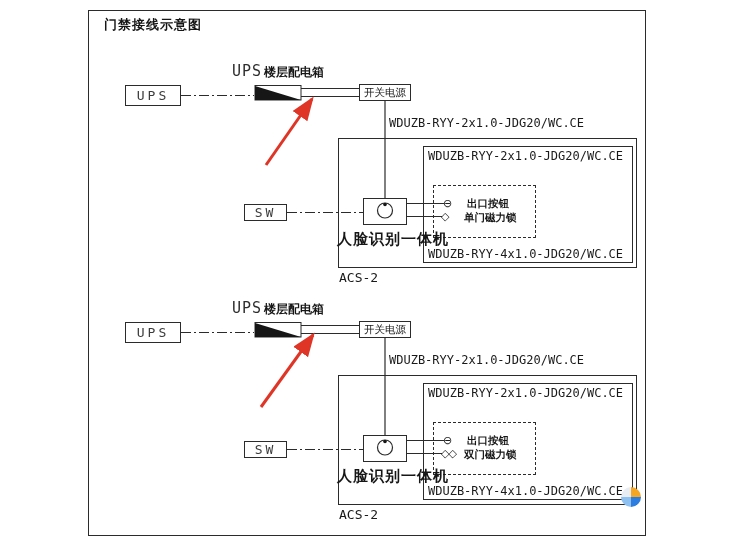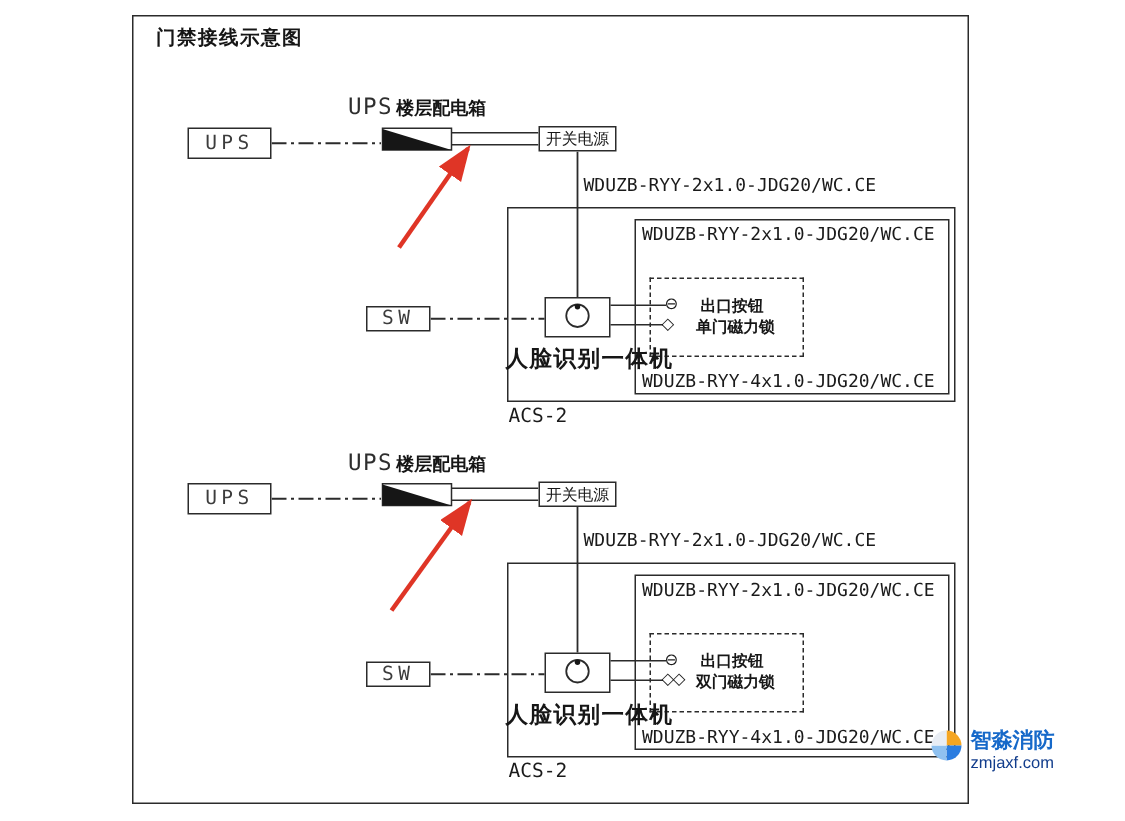--- a/index.html
+++ b/index.html
@@ -162,17 +162,13 @@
   <div class="acs-label">ACS-2</div>
 </div>
 
 <div class="watermark">
   <svg width="22" height="22" viewBox="0 0 22 22">
     <path d="M11 11 L11 1 A10 10 0 0 1 21 11 Z" fill="#f5a623"></path>
     <path d="M11 11 L21 11 A10 10 0 0 1 11 21 Z" fill="#2b7de0"></path>
     <path d="M11 11 L11 21 A10 10 0 0 1 1 11 Z" fill="#8fc1f0"></path>
     <path d="M11 11 L1 11 A10 10 0 0 1 11 1 Z" fill="#e8edf4"></path>
   </svg>
-  <div class="wm-text">
-    <div class="wm-brand">智淼消防</div>
-    <div class="wm-site">zmjaxf.com</div>
-  </div>
 </div>
 
 </body></html>

